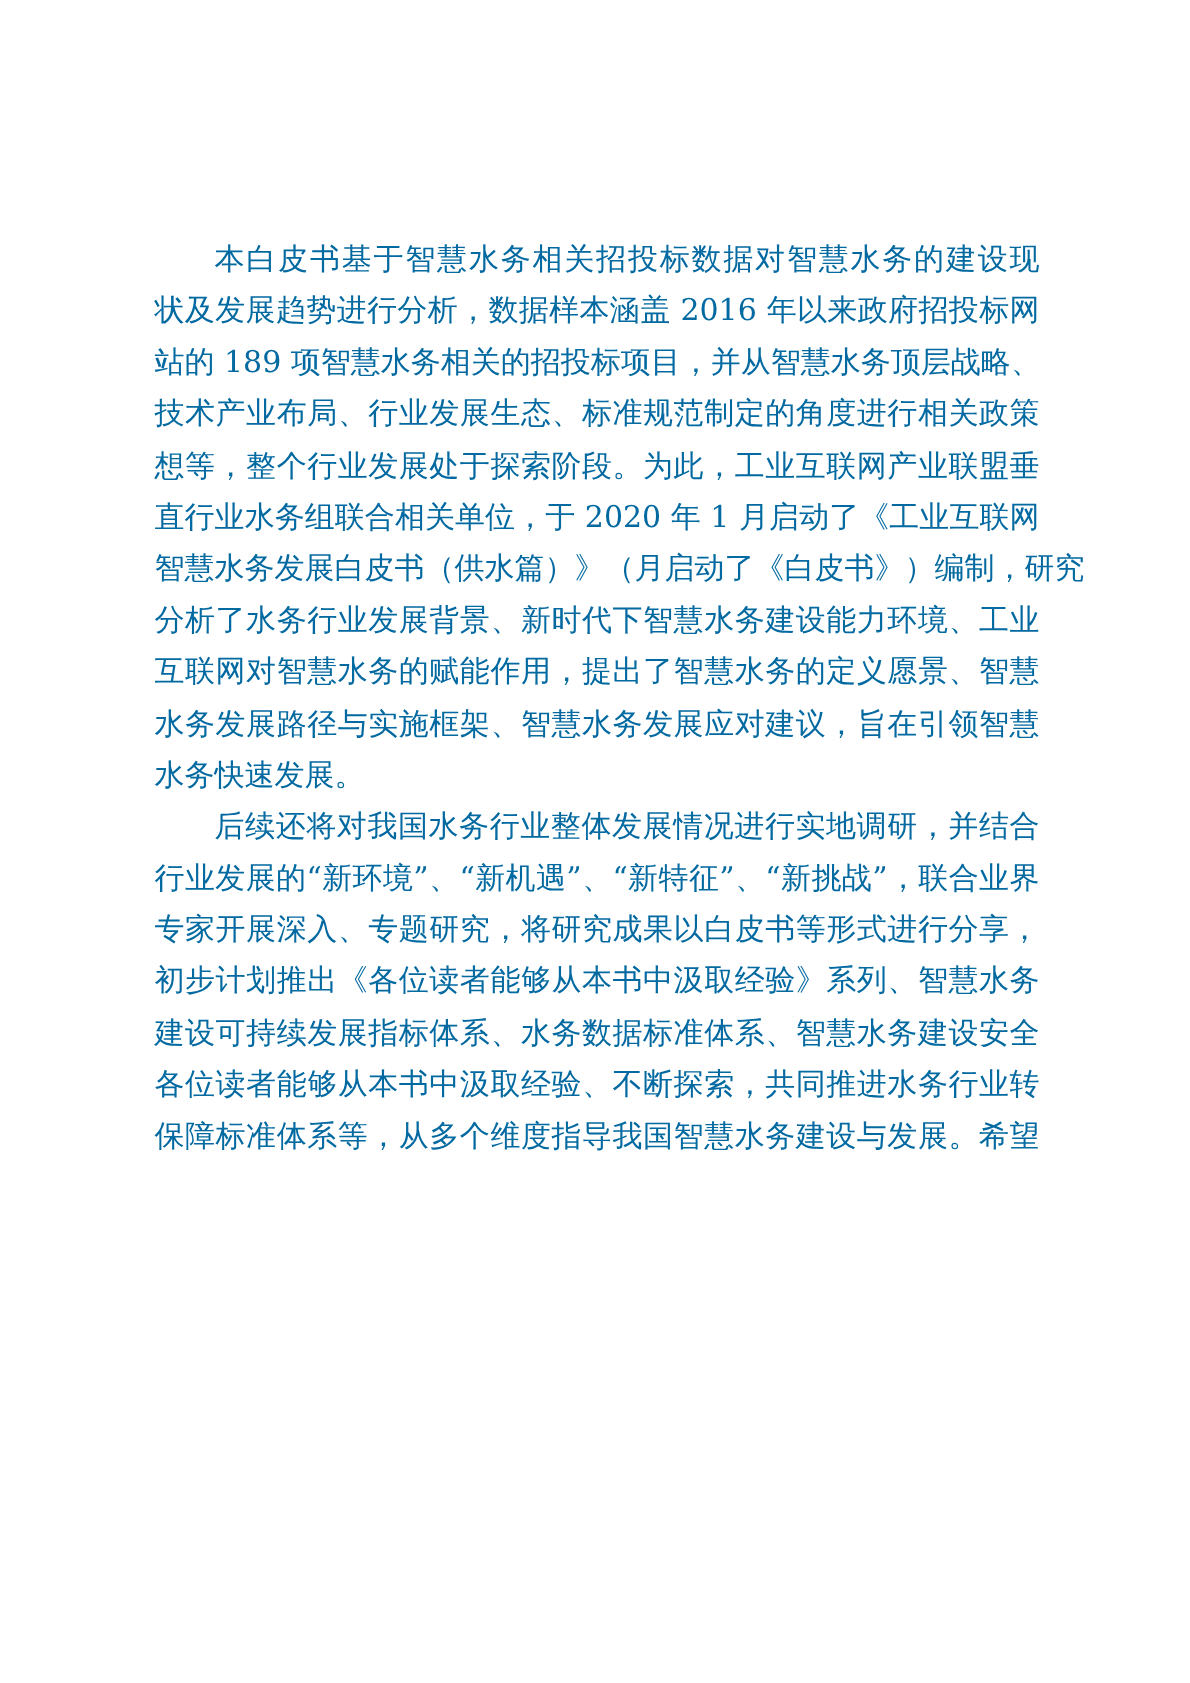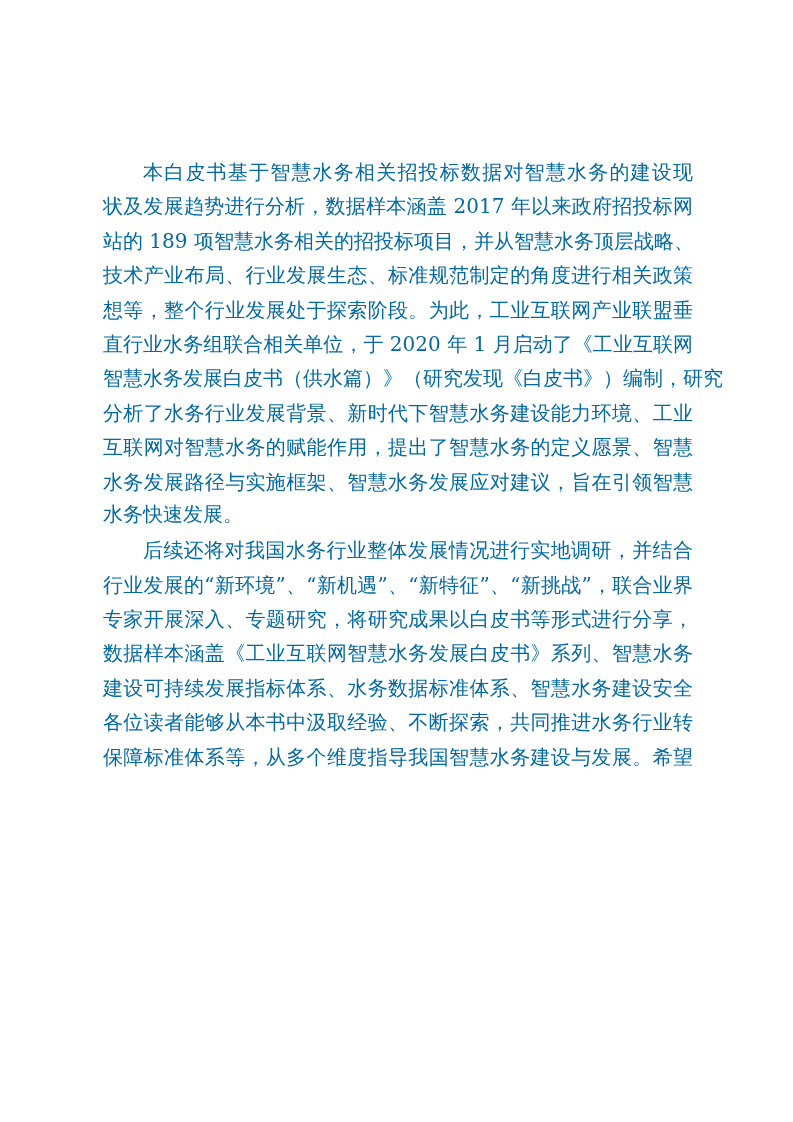--- a/index.html
+++ b/index.html
@@ -13,42 +13,42 @@
     color: #0369a1;
   }
   .line {
     height: 34.4px;
     line-height: 34.4px;
     font-size: 20px;
     white-space: nowrap;
     text-align: justify;
     text-align-last: justify;
   }
-  .line.last { text-align-last: left; font-family: Liberation Mono, monospace; }
+  .line.last { text-align-last: left; }
   .line.indent { padding-left: 40px; }
 </style>
 </head>
 <body>
 
 <div class="page">
   <div>
     <div class="line indent">本白皮书基于智慧水务相关招投标数据对智慧水务的建设现</div>
-    <div class="line">状及发展趋势进行分析，数据样本涵盖 2017 年以来政府招投标网</div>
+    <div class="line">状及发展趋势进行分析，数据样本涵盖 2016 年以来政府招投标网</div>
     <div class="line">站的 189 项智慧水务相关的招投标项目，并从智慧水务顶层战略、</div>
     <div class="line">技术产业布局、行业发展生态、标准规范制定的角度进行相关政策</div>
     <div class="line">想等，整个行业发展处于探索阶段。为此，工业互联网产业联盟垂</div>
     <div class="line">直行业水务组联合相关单位，于 2020 年 1 月启动了《工业互联网</div>
-    <div class="line">智慧水务发展白皮书（供水篇）》（研究发现《白皮书》）编制，研究</div>
+    <div class="line">智慧水务发展白皮书（供水篇）》（月启动了《白皮书》）编制，研究</div>
     <div class="line">分析了水务行业发展背景、新时代下智慧水务建设能力环境、工业</div>
     <div class="line">互联网对智慧水务的赋能作用，提出了智慧水务的定义愿景、智慧</div>
     <div class="line">水务发展路径与实施框架、智慧水务发展应对建议，旨在引领智慧</div>
     <div class="line last">水务快速发展。</div>
   </div>
   <div>
     <div class="line indent">后续还将对我国水务行业整体发展情况进行实地调研，并结合</div>
     <div class="line">行业发展的“新环境”、“新机遇”、“新特征”、“新挑战”，联合业界</div>
     <div class="line">专家开展深入、专题研究，将研究成果以白皮书等形式进行分享，</div>
-    <div class="line">数据样本涵盖《工业互联网智慧水务发展白皮书》系列、智慧水务</div>
+    <div class="line">初步计划推出《各位读者能够从本书中汲取经验》系列、智慧水务</div>
     <div class="line">建设可持续发展指标体系、水务数据标准体系、智慧水务建设安全</div>
     <div class="line">各位读者能够从本书中汲取经验、不断探索，共同推进水务行业转</div>
     <div class="line">保障标准体系等，从多个维度指导我国智慧水务建设与发展。希望</div>
   </div>
 </div>
 
 </body></html>

